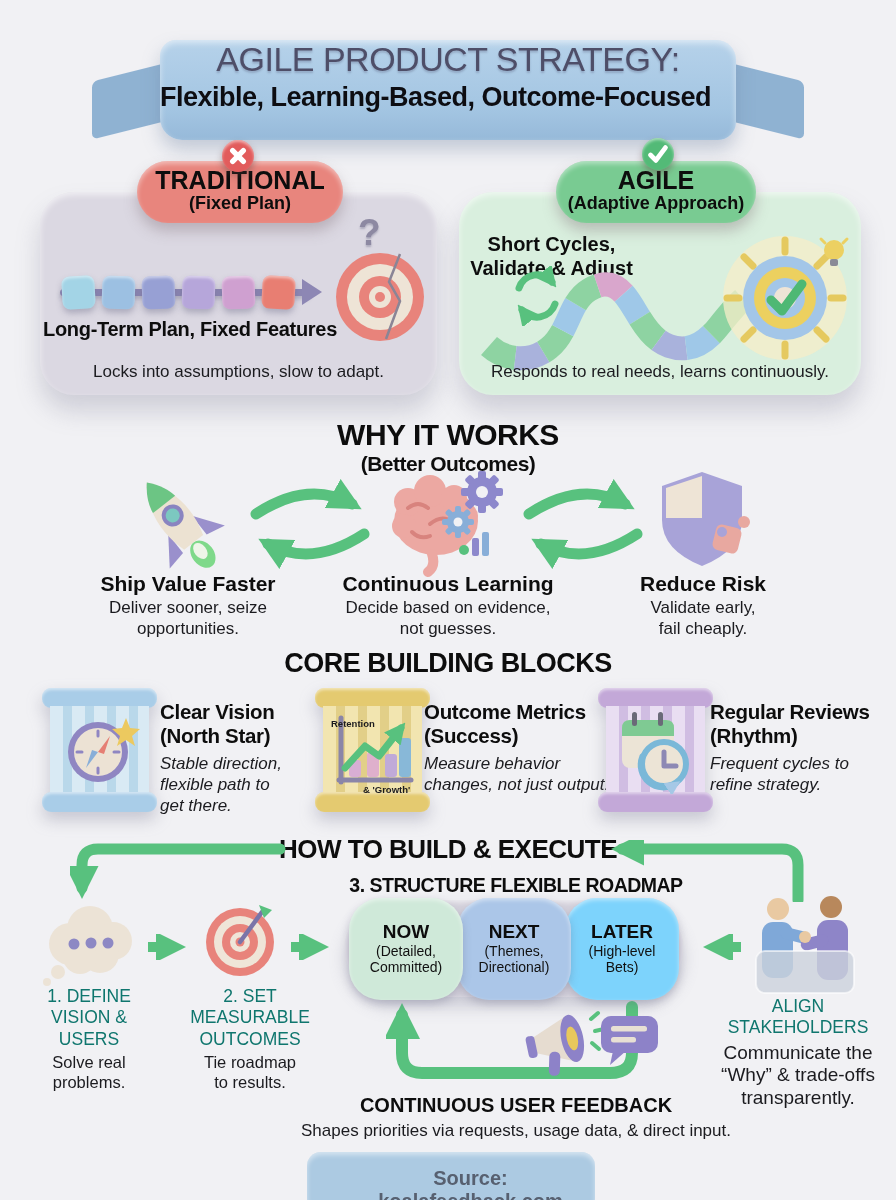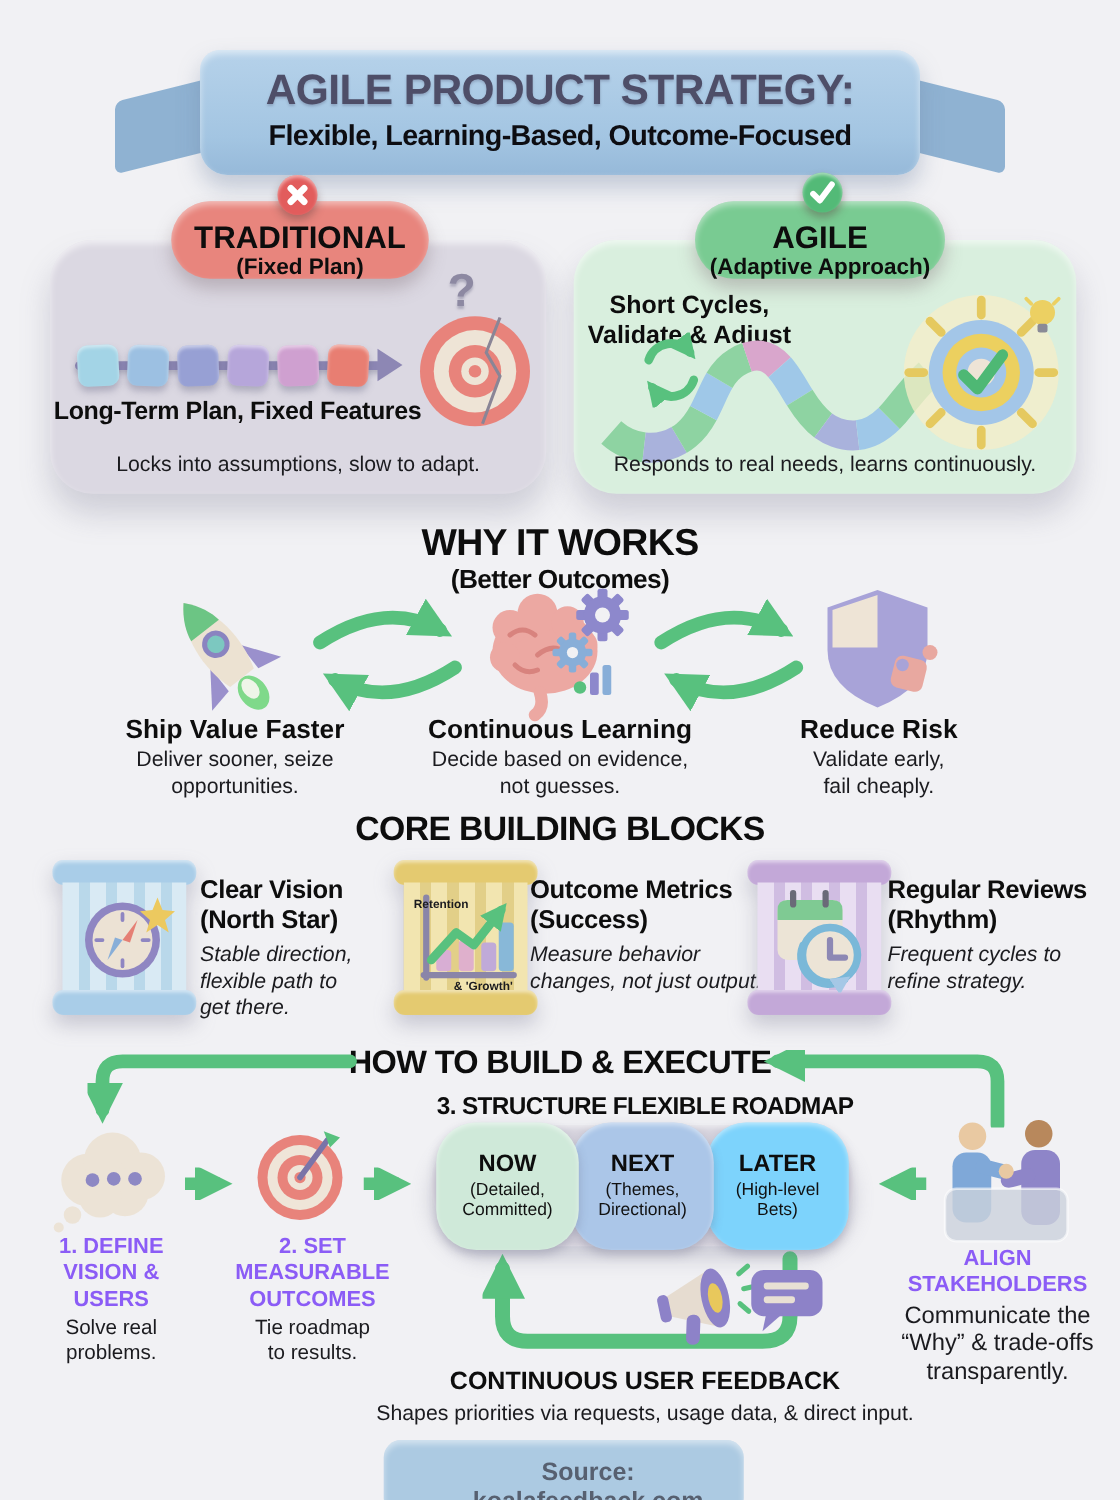--- a/index.html
+++ b/index.html
@@ -15,32 +15,32 @@
   
   .banner-tail{position:absolute;width:92px;height:58px;background:#8fb2d2;top:70px;}
   .banner-tail.left{left:92px;transform:skewY(-14deg);border-radius:6px;}
   .banner-tail.right{left:712px;transform:skewY(14deg);border-radius:6px;}
   .banner-body{
     position:absolute;left:160px;top:40px;width:576px;height:100px;
     background:linear-gradient(180deg,#b6d2ea 0%,#a3c5e2 70%,#96b9d9 100%);
     border-radius:16px 20px 18px 22px;
     box-shadow:0 10px 18px rgba(110,130,160,.35), inset 0 3px 6px rgba(255,255,255,.55);
   }
-  .banner-title{margin-top:13px;text-align:center;font-size:34px;font-weight:700;color:#4e4e68;letter-spacing:-.5px;text-shadow:0 2px 2px rgba(60,60,90,.25);}
-  .banner-subtitle{text-align:center;font-size:23px;font-weight:800;color:#0d0d12;letter-spacing:-.5px;margin-top:3px;}
+  .banner-title{text-align:center;font-size:34px;font-weight:400;color:#4e4e68;letter-spacing:-.5px;text-shadow:0 2px 2px rgba(60,60,90,.25);}
+  .banner-subtitle{font-size:27px;font-weight:800;color:#0d0d12;letter-spacing:-.5px;margin-top:3px;}
 
   
   .card{position:absolute;top:192px;height:203px;border-radius:34px;box-shadow:0 16px 24px rgba(120,120,145,.28), inset 0 3px 6px rgba(255,255,255,.6);}
   .card.trad{left:40px;width:397px;background:#dbd8e2;}
   .card.agile{left:459px;width:402px;background:#d9efde;}
   .pill{position:absolute;top:161px;height:62px;border-radius:31px;z-index:5;text-align:center;
         box-shadow:0 8px 14px rgba(120,100,110,.35), inset 0 3px 5px rgba(255,255,255,.45);}
   .pill.trad{left:137px;width:206px;background:#e8857d;}
   .pill.agile{left:556px;width:200px;background:#79cb92;}
-  .pill-title{font-size:25px;font-weight:800;color:#0d0d0d;margin-top:17px;line-height:1;}
+  .pill-title{font-size:25px;font-weight:800;color:#0d0d0d;margin-top:7px;line-height:1;}
   .pill-sub{font-size:18px;font-weight:800;color:#0d0d0d;line-height:1.15;}
   .badge{position:absolute;width:32px;height:32px;border-radius:50%;z-index:6;
          box-shadow:0 4px 7px rgba(90,60,60,.4), inset 0 2px 3px rgba(255,255,255,.5);}
   .badge.x{left:222px;top:140px;background:#e25c5c;}
   .badge.check{left:642px;top:138px;background:#53ba77;}
 
   
   .t-line{position:absolute;left:20px;top:97px;width:250px;height:7px;background:#8d87b4;border-radius:4px;box-shadow:0 3px 4px rgba(90,90,120,.3);}
   .t-head{position:absolute;left:262px;top:87px;width:0;height:0;border-left:20px solid #8d87b4;border-top:13px solid transparent;border-bottom:13px solid transparent;}
   .t-sq{position:absolute;top:84px;width:33px;height:33px;border-radius:8px;box-shadow:0 4px 6px rgba(90,90,120,.35), inset 0 2px 3px rgba(255,255,255,.5);}
@@ -74,21 +74,21 @@
   .pillar.yellow .shaft{background:repeating-linear-gradient(90deg,#f2e5b0 0 13px,#e2cf88 13px 22px);}
   .pillar.purple .cap{background:#c3a8d8;}
   .pillar.purple .shaft{background:repeating-linear-gradient(90deg,#e9def2 0 13px,#d0bde2 13px 22px);}
   .block-text{position:absolute;}
   .block-title{font-size:20.5px;font-weight:800;line-height:1.18;color:#0d0d0d;letter-spacing:-.3px;}
   .block-desc{font-size:17px;line-height:1.22;color:#1b1b1f;margin-top:6px;font-style:italic;}
   .chart-label{position:absolute;font-size:9.5px;font-weight:800;color:#1b1b1f;}
 
   
   .how-step{position:absolute;text-align:center;}
-  .step-title{font-size:17.5px;font-weight:700;line-height:1.22;color:#8b5cf6;}
+  .step-title{font-size:17.5px;font-weight:400;line-height:1.22;color:#0f766e;}
   .step-desc{font-size:16.5px;line-height:1.2;color:#1b1b1f;margin-top:3px;}
   .capsule{position:absolute;left:345px;top:900px;width:338px;height:97px;border-radius:48px;background:#d6d3dd;
            box-shadow:0 10px 16px rgba(120,120,145,.3), inset 0 2px 5px rgba(255,255,255,.6);
            display:flex;align-items:center;justify-content:center;padding:0 7px;box-sizing:border-box;}
   .rm-pill{height:102px;border-radius:32px;flex:1 1 0;margin:16px -3px;display:flex;flex-direction:column;align-items:center;justify-content:center;
            box-shadow:0 4px 8px rgba(100,100,130,.3), inset 0 2px 4px rgba(255,255,255,.5);}
   .rm-pill.now{background:#cfe9d9;z-index:3;}
   .rm-pill.next{background:#abc6e8;z-index:2;}
   .rm-pill.later{background:#7dd3fc;z-index:1;}
   .rm-label{font-size:19px;font-weight:800;color:#0d0d0d;line-height:1;}

